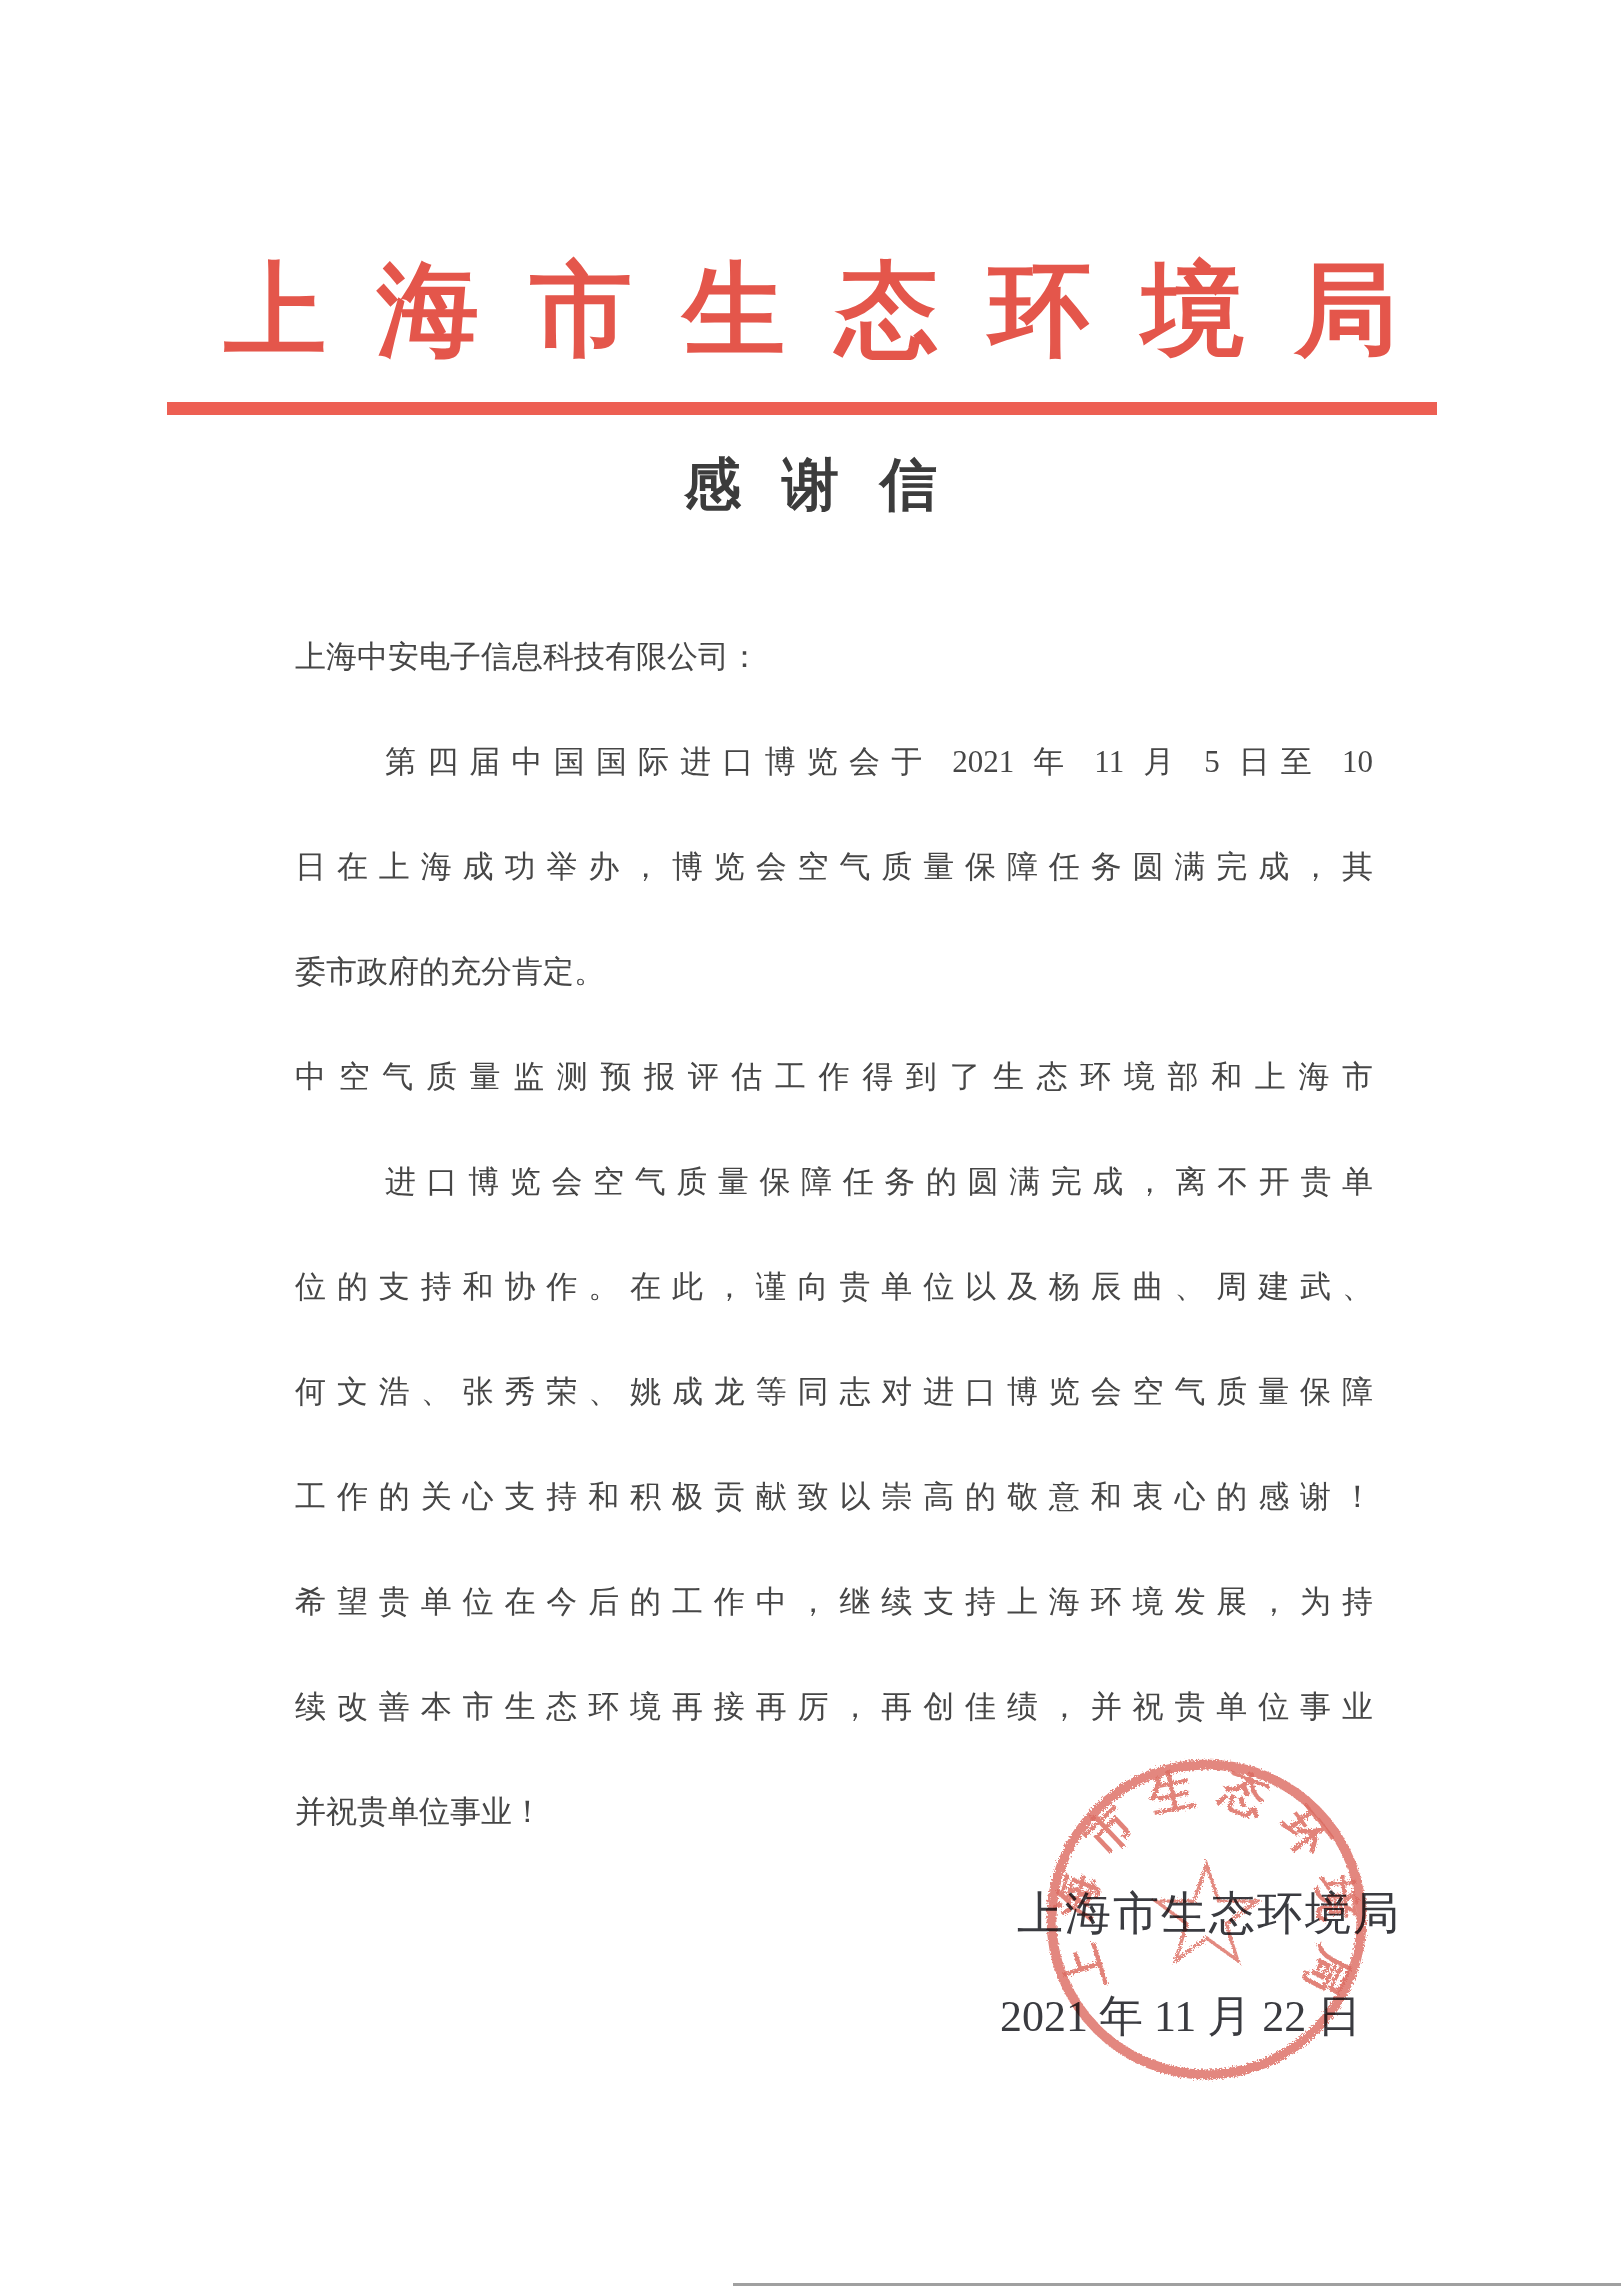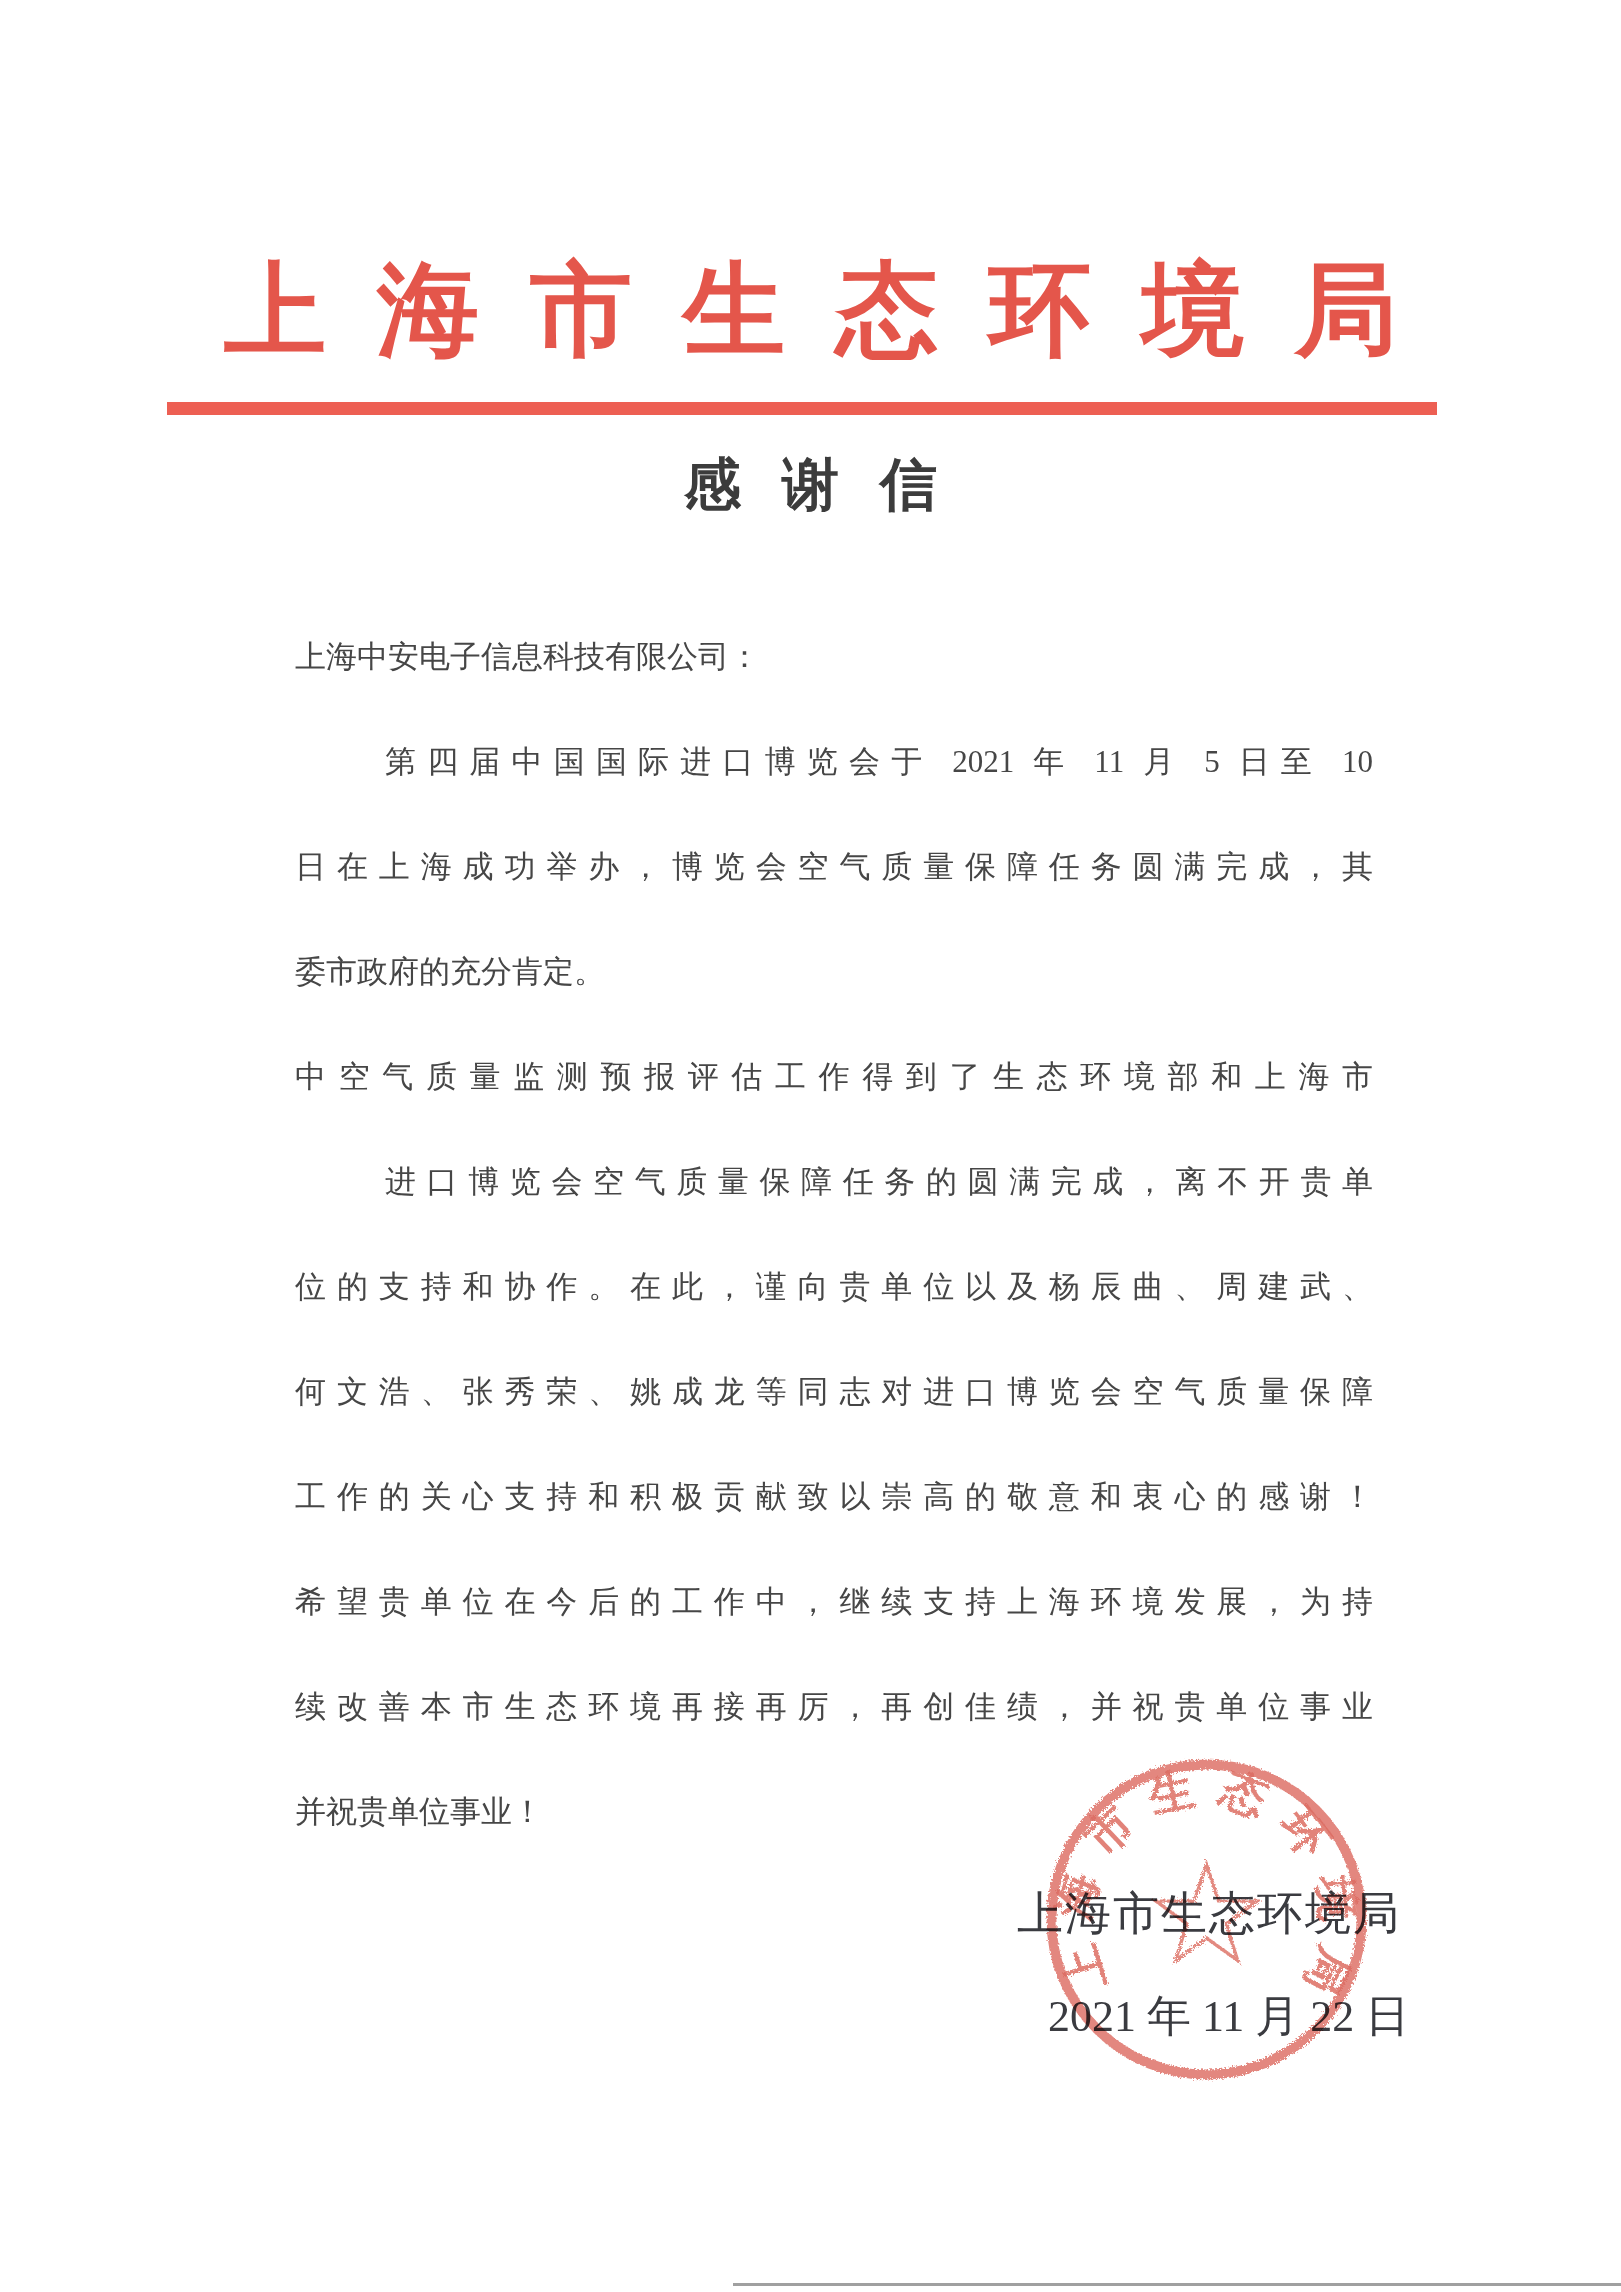--- a/index.html
+++ b/index.html
@@ -94,21 +94,20 @@
     white-space: nowrap;
   }
   .date-line {
     position: absolute;
     left: 1000px;
     top: 1988px;
     font-size: 44px;
     line-height: 57px;
     color: var(--sign-ink);
     white-space: nowrap;
-    margin-left: 48px;
   }
   .seal {
     position: absolute;
     left: 1025px;
     top: 1738px;
     width: 363px;
     height: 363px;
     mix-blend-mode: multiply;
     opacity: 0.9;
   }

